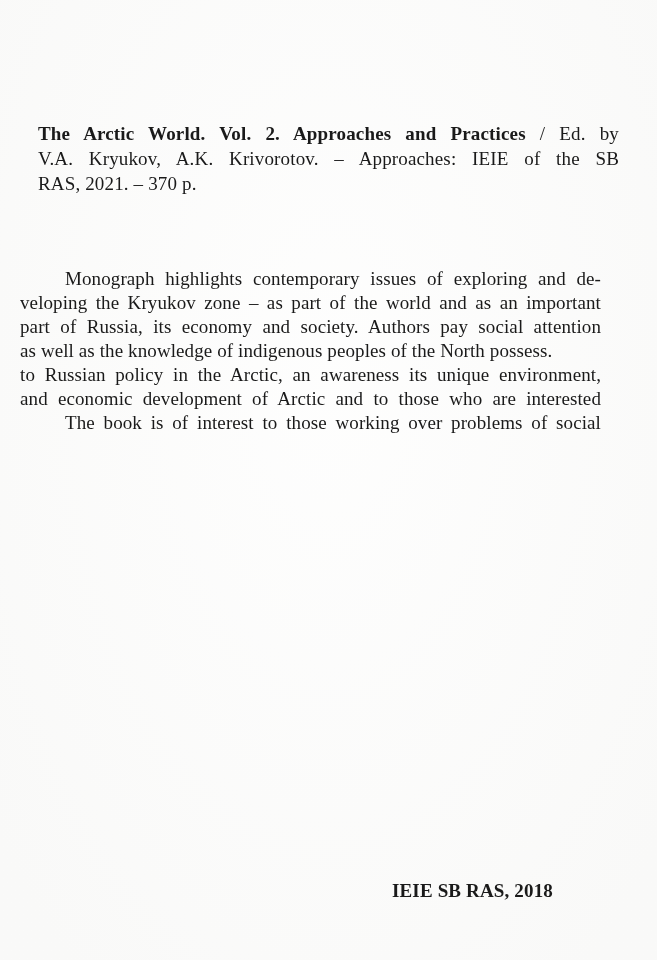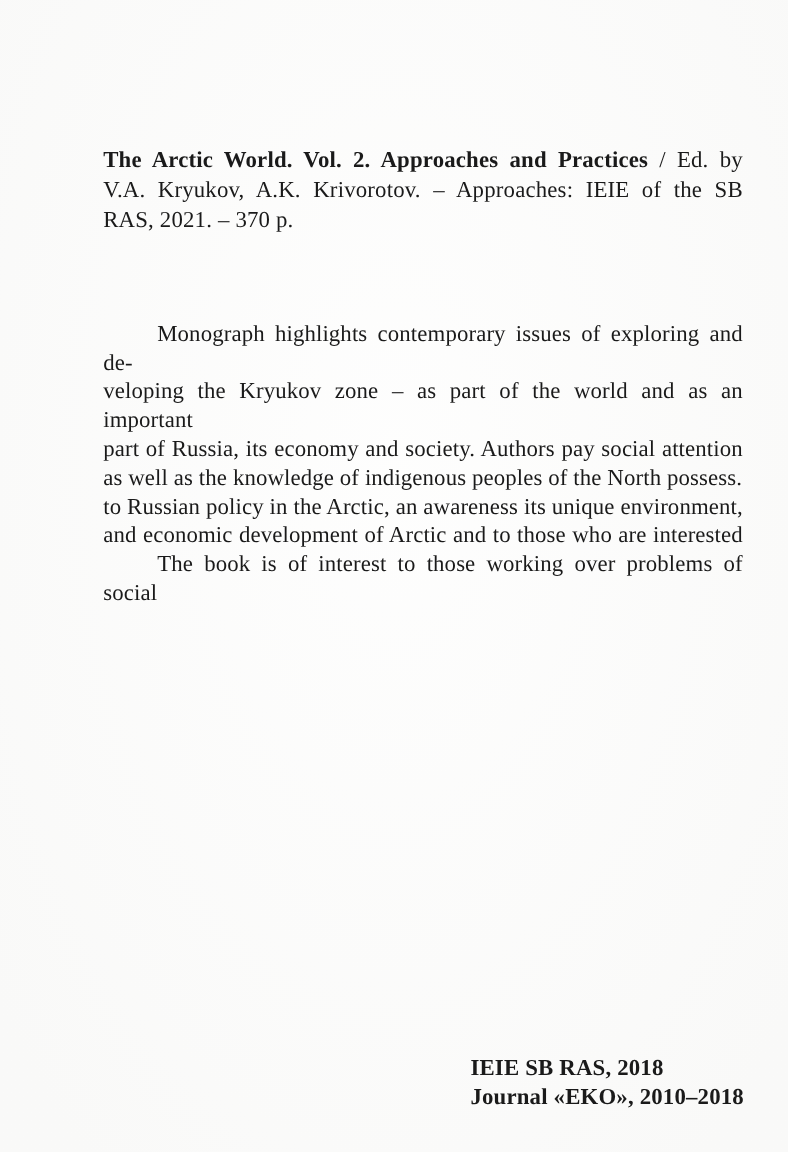--- a/index.html
+++ b/index.html
@@ -25,31 +25,30 @@
     position: absolute;
     left: 38px;
     top: 121px;
     width: 581px;
     font-size: 19px;
     line-height: 25px;
     letter-spacing: 0.15px;
   }
   .abstract {
     position: absolute;
-    left: 38px;
+    left: 20px;
     top: 267px;
     width: 581px;
     font-size: 19px;
     line-height: 24px;
     letter-spacing: 0.1px;
   }
   .jline {
     text-align: justify;
     text-align-last: justify;
-    margin-left: 48px;
   }
   .jline.last {
     text-align-last: left;
   }
   .indent {
     text-indent: 45px;
   }
   .bold {
     font-weight: bold;
   }
@@ -83,16 +82,15 @@
     <div class="jline">veloping the Kryukov zone – as part of the world and as an important</div>
     <div class="jline">part of Russia, its economy and society. Authors pay social attention</div>
     <div class="jline last">as well as the knowledge of indigenous peoples of the North possess.</div>
     <div class="jline">to Russian policy in the Arctic, an awareness its unique environment,</div>
     <div class="jline">and economic development of Arctic and to those who are interested</div>
     <div class="jline indent">The book is of interest to those working over problems of social</div>
   </div>
 
   <div class="imprint">
     <div>IEIE SB RAS, 2018</div>
-    <div>Journal «EKO», 2010–2018</div>
   </div>
 
 </div>
 
 </body></html>

